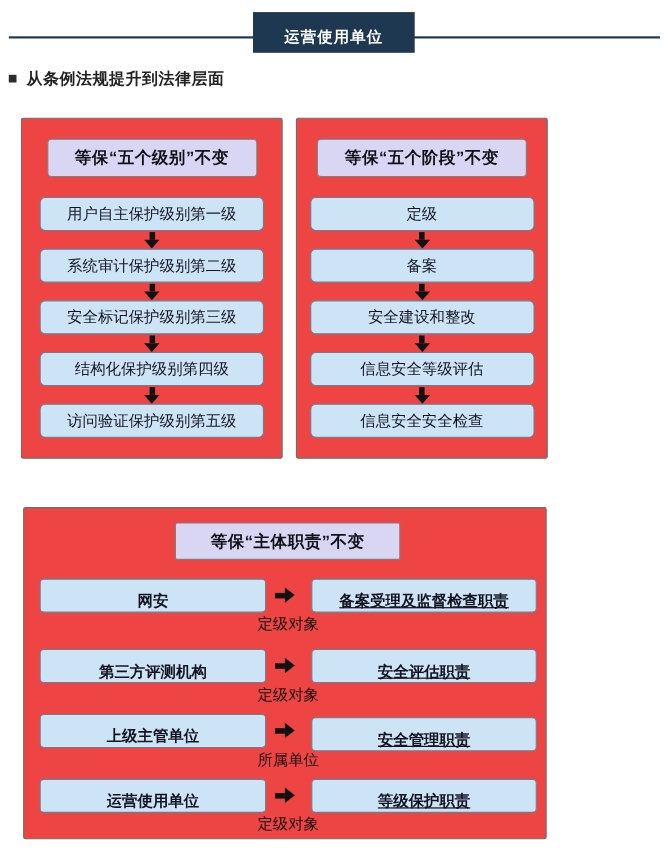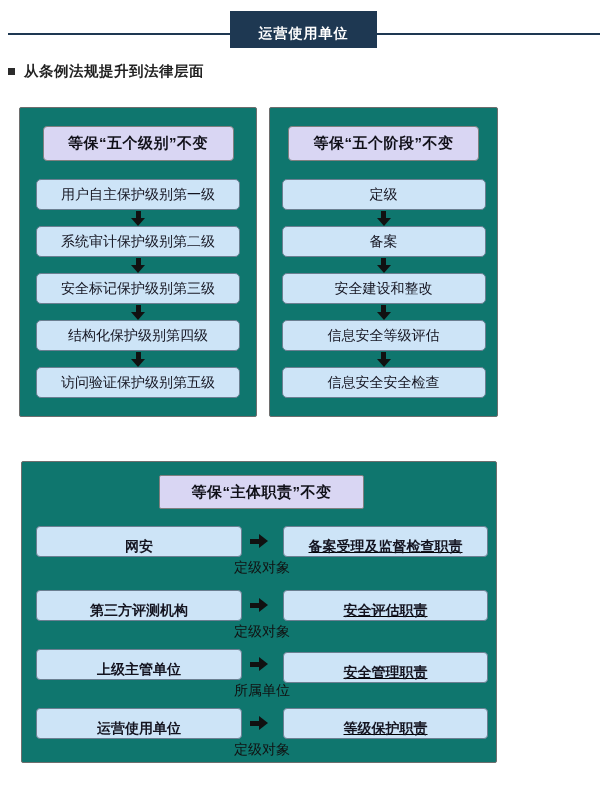--- a/index.html
+++ b/index.html
@@ -13,21 +13,21 @@
     position:absolute;left:230px;top:11px;width:147px;height:37px;background:#1e3852;
     display:flex;align-items:center;justify-content:center;padding-top:8px;box-sizing:border-box;
   }
   .header-box span{color:#ffffff;font-size:14px;font-weight:bold;letter-spacing:1px;}
   
   .section-heading{position:absolute;left:8px;top:62px;display:flex;align-items:center;}
   .bullet{width:7px;height:7px;background:#2b2b2b;margin-right:9px;flex:0 0 auto;}
   .section-heading b{font-size:14.5px;color:#222;font-weight:bold;letter-spacing:.5px;}
   
   .panel{
-    position:absolute;background:#0f766e;border:1.5px solid #6e6e6e;border-radius:2px;
+    position:absolute;background:#ef4444;border:1.5px solid #6e6e6e;border-radius:2px;
     box-sizing:border-box;
   }
   .panel-left{left:19px;top:107px;width:238px;height:310px;}
   .panel-right{left:269px;top:107px;width:229px;height:310px;}
   .panel-bottom{left:21px;top:461px;width:476px;height:302px;}
   .vflow{display:flex;flex-direction:column;align-items:center;padding-top:18px;}
   .lavender{
     background:#d9d6f3;border:1.2px solid #7f7f7f;border-radius:4px;
     display:flex;align-items:center;justify-content:center;box-sizing:border-box;
   }

